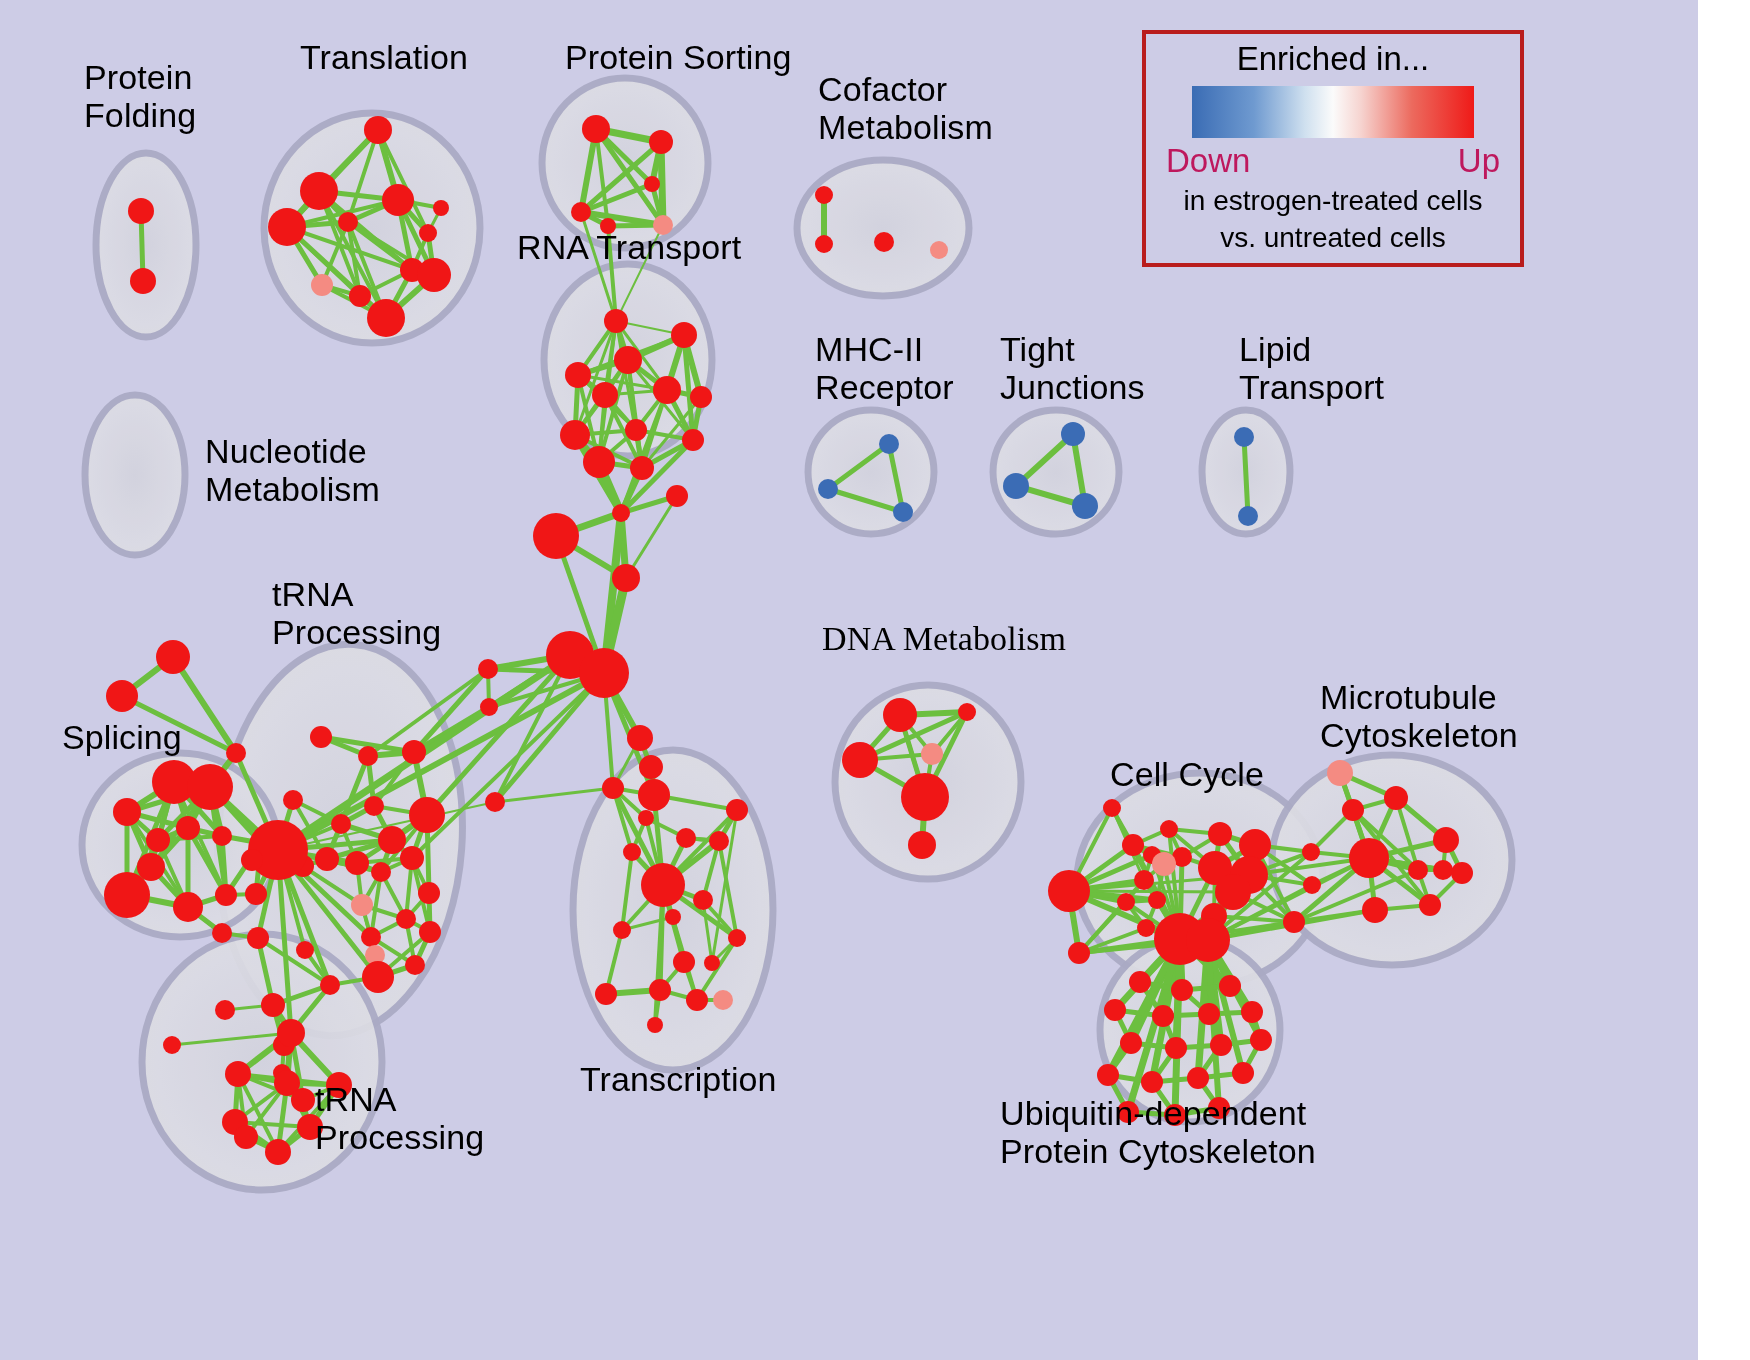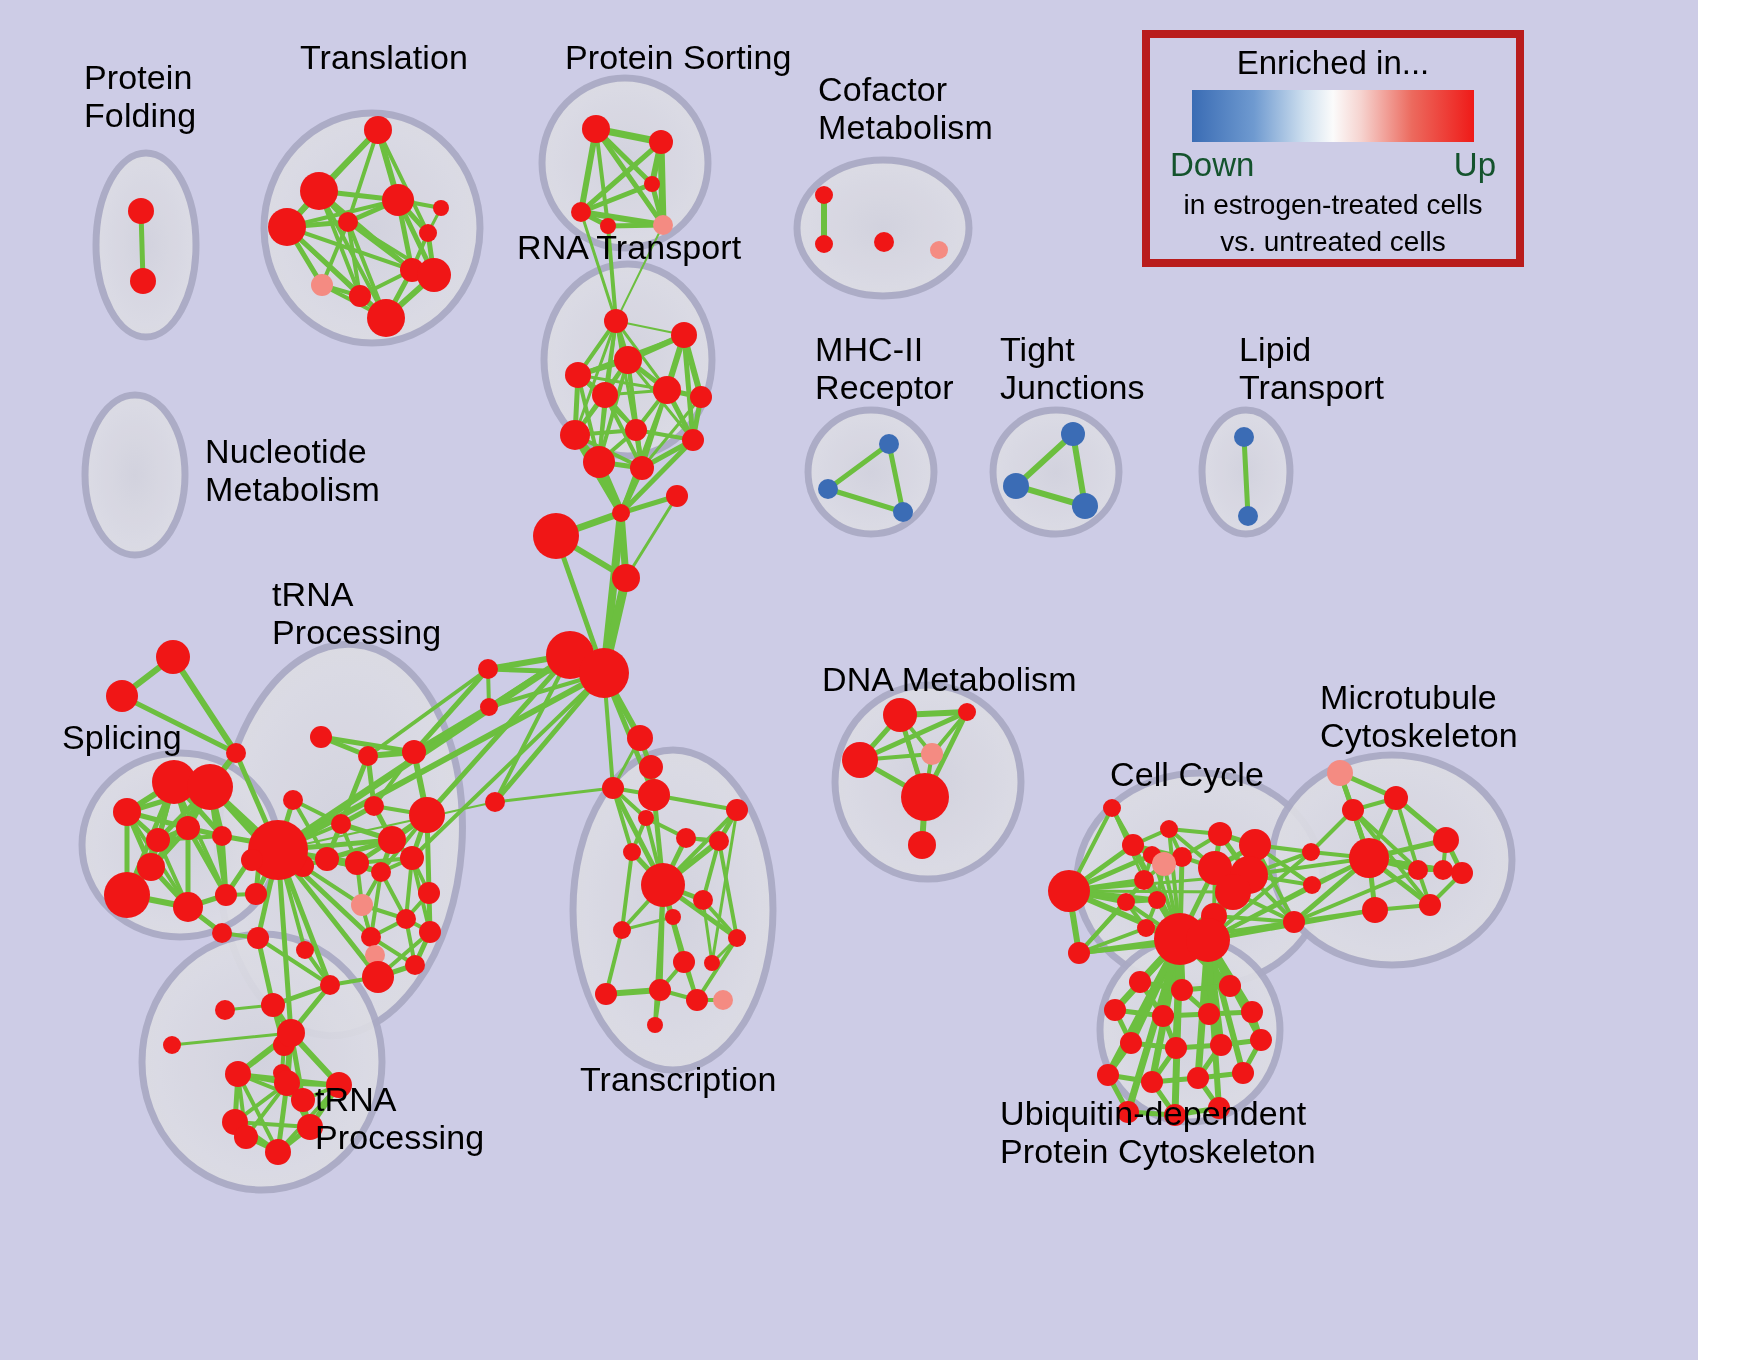--- a/index.html
+++ b/index.html
@@ -1,24 +1,24 @@
 <!DOCTYPE html>
 <html><head>
 <meta charset="utf-8">
 <style>
   html,body{margin:0;padding:0;background:#ffffff;}
   body{font-family:"Liberation Sans","DejaVu Sans",sans-serif;}
   #stage{position:relative;width:1698px;height:1360px;background:#cdcce6;overflow:hidden;}
   #net{position:absolute;left:0;top:0;width:1750px;height:1360px;}
   .cl-label{position:absolute;color:#000;font-size:34px;line-height:1.12;letter-spacing:0.1px;white-space:pre;}
-  #legend{position:absolute;box-sizing:border-box;border:8px solid #b91c1c;background:#cdcce6;}
+  #legend{position:absolute;box-sizing:border-box;border:4px solid #b91c1c;background:#cdcce6;}
   #legend .lg-title{text-align:center;font-size:33px;color:#000;}
   #legend .lg-bar{height:52px;margin:8px auto 4px auto;
       background:linear-gradient(to right,#3a6cb4 0%,#6f9ad0 22%,#cfe0ef 40%,#fbfbfb 50%,#f6d3cf 60%,#ec6a5e 78%,#ef1a18 100%);}
-  #legend .lg-ends{display:flex;justify-content:space-between;font-size:33px;color:#14532d;padding:0 6px;}
+  #legend .lg-ends{display:flex;justify-content:space-between;font-size:33px;color:#be185d;padding:0 6px;}
   #legend .lg-sub{text-align:center;font-size:28px;color:#000;line-height:1.18;margin-top:4px;}
 </style>
 </head>
 <body>
 
 <div id="stage">
   <svg id="net" viewBox="0 0 1750 1360">
     <defs>
       <radialGradient id="hullGrad" cx="50%" cy="50%" r="62%">
         <stop offset="0%" stop-color="#d3d3de"></stop>
@@ -746,21 +746,21 @@
       <div class="cl-label" style="left: 300px; top: 38px;"><div>Translation</div></div>
       <div class="cl-label" style="left: 517px; top: 38px; margin-left: 48px;"><div>Protein Sorting</div></div>
       <div class="cl-label" style="left: 818px; top: 70px;"><div>Cofactor</div><div>Metabolism</div></div>
       <div class="cl-label" style="left: 517px; top: 228px;"><div>RNA Transport</div></div>
       <div class="cl-label" style="left: 205px; top: 432px;"><div>Nucleotide</div><div>Metabolism</div></div>
       <div class="cl-label" style="left: 815px; top: 330px;"><div>MHC-II</div><div>Receptor</div></div>
       <div class="cl-label" style="left: 1000px; top: 330px;"><div>Tight</div><div>Junctions</div></div>
       <div class="cl-label" style="left: 1195px; top: 330px; margin-left: 44px;"><div>Lipid</div><div>Transport</div></div>
       <div class="cl-label" style="left: 272px; top: 575px;"><div>tRNA</div><div>Processing</div></div>
       <div class="cl-label" style="left: 62px; top: 718px;"><div>Splicing</div></div>
-      <div class="cl-label" style="left: 822px; top: 660px;"><div>DNA Metabolism</div></div>
+      <div class="cl-label" style="left: 822px; top: 620px; font-family: Liberation Serif, serif;"><div>DNA Metabolism</div></div>
       <div class="cl-label" style="left: 1320px; top: 678px;"><div>Microtubule</div><div>Cytoskeleton</div></div>
       <div class="cl-label" style="left: 1110px; top: 755px;"><div>Cell Cycle</div></div>
       <div class="cl-label" style="left: 580px; top: 1060px;"><div>Transcription</div></div>
       <div class="cl-label" style="left: 315px; top: 1080px;"><div>tRNA</div><div>Processing</div></div>
       <div class="cl-label" style="left: 1000px; top: 1094px;"><div>Ubiquitin-dependent</div><div>Protein Cytoskeleton</div></div>
     </div>
 
   <div id="legend" style="left: 1142px; top: 30px; width: 382px; height: 237px; padding: 6px 14px;">
     <div class="lg-title">Enriched in...</div>
     <div class="lg-bar" style="width: 282px;"></div>

